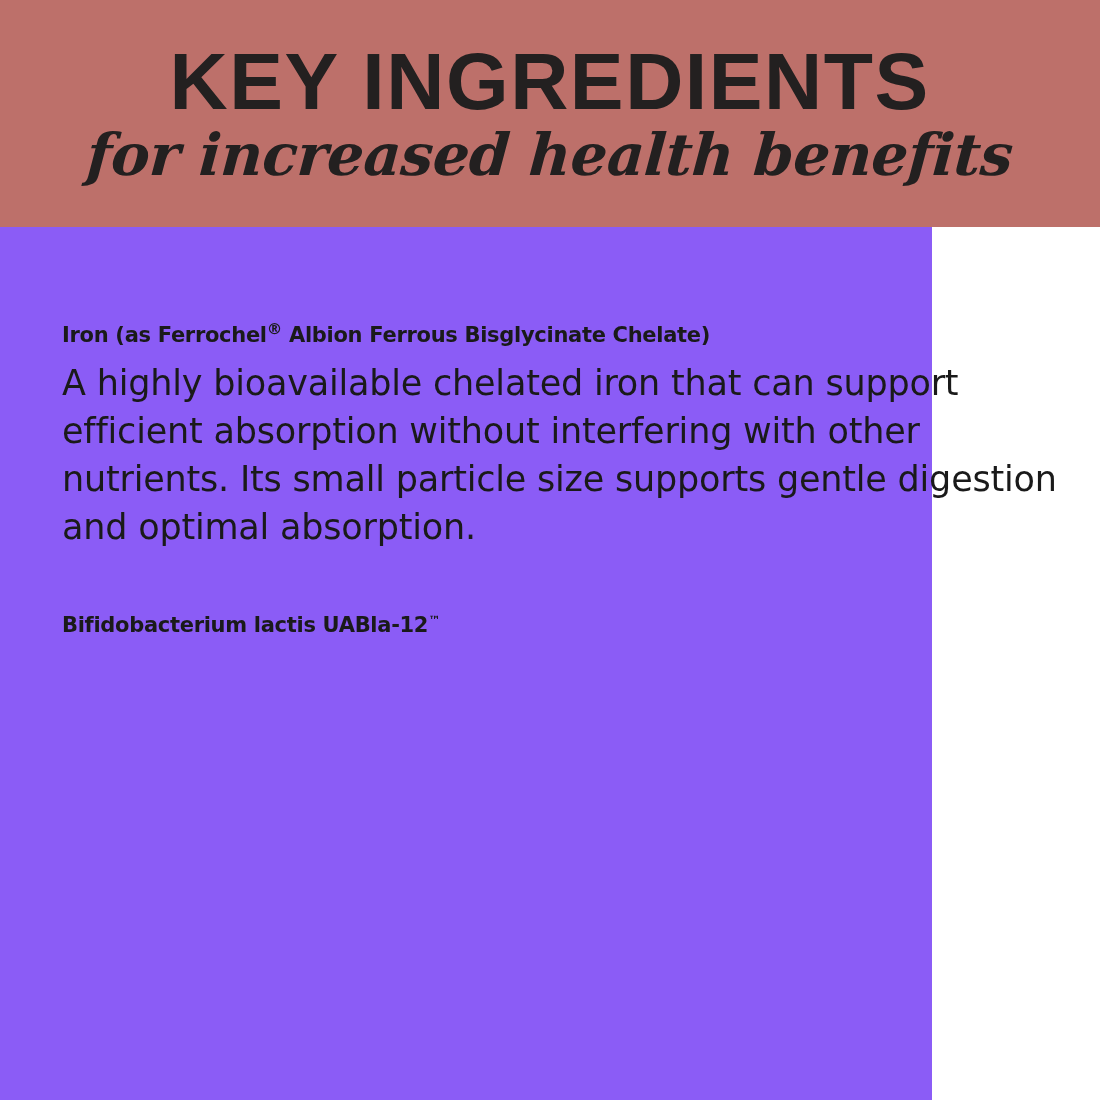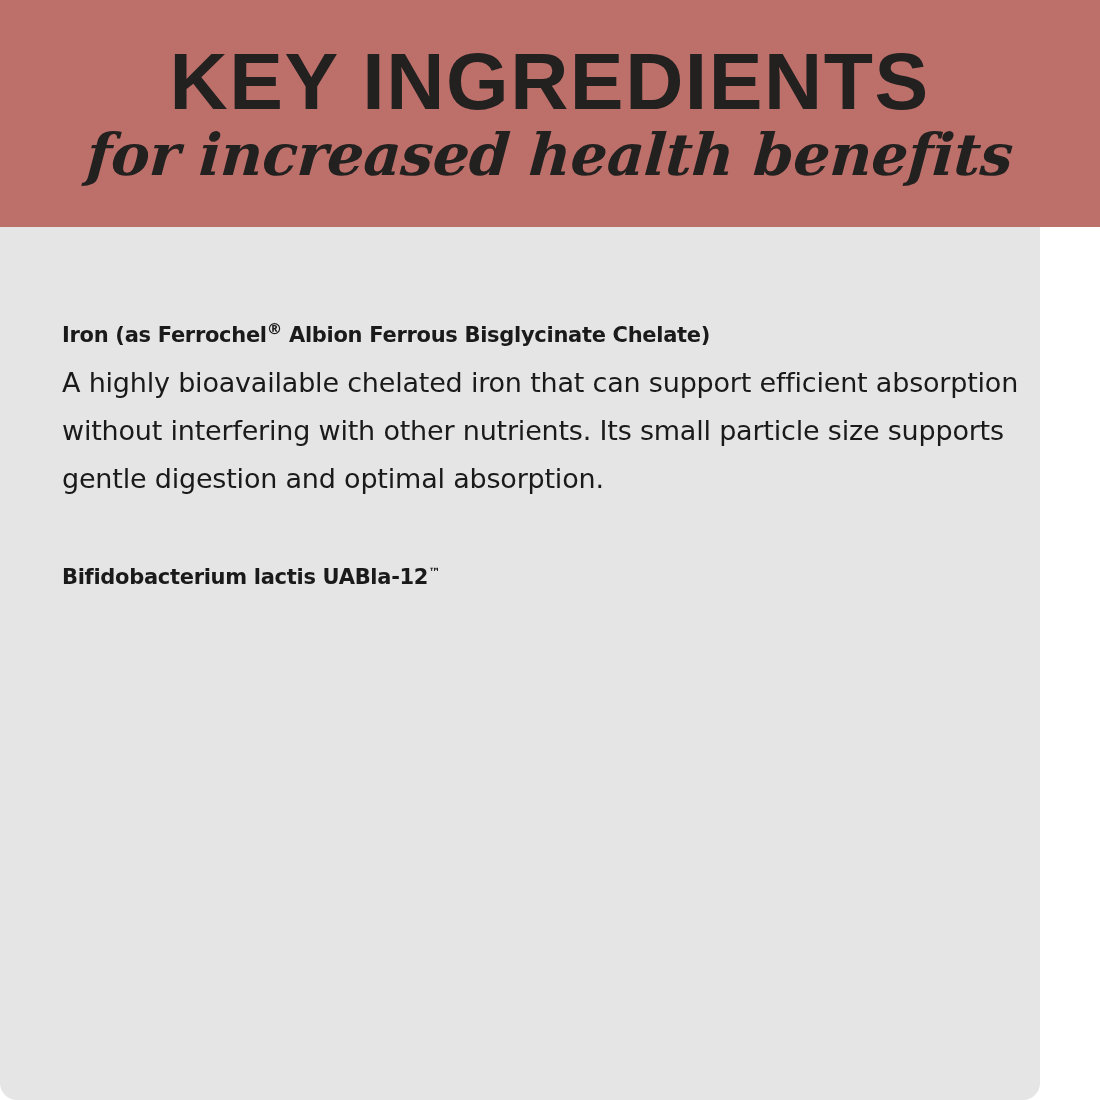--- a/index.html
+++ b/index.html
@@ -10,25 +10,24 @@
   body {
     width: 1100px;
     height: 1100px;
     background: #ffffff;
     font-family: "Liberation Sans", sans-serif;
     overflow: hidden;
   }
 
   .page {
     position: relative;
-    width: 1040px;
+    width: 932px;
     height: 1100px;
-    background: #e5e5e5;
+    background: #8b5cf6;
     box-sizing: border-box;
-    border-radius: 17px;
   }
 
   
   .header-band {
     position: absolute;
     top: 0;
     left: 0;
     width: 1100px;
     height: 227px;
     background: #bd706a;
@@ -105,21 +104,21 @@
   }
   .ingredient-name .reg {
     font-size: 0.74em;
     vertical-align: super;
     line-height: 0;
   }
 
   .ingredient-desc {
     font-family: "DejaVu Sans", "Liberation Sans", sans-serif;
     font-weight: 400;
-    font-size: 27px;
+    font-size: 35px;
     line-height: 48px;
     letter-spacing: -0.2px;
     color: #1a1a1a;
     margin: 0;
     padding: 0;
   }
 </style>
 </head>
 <body>
 

